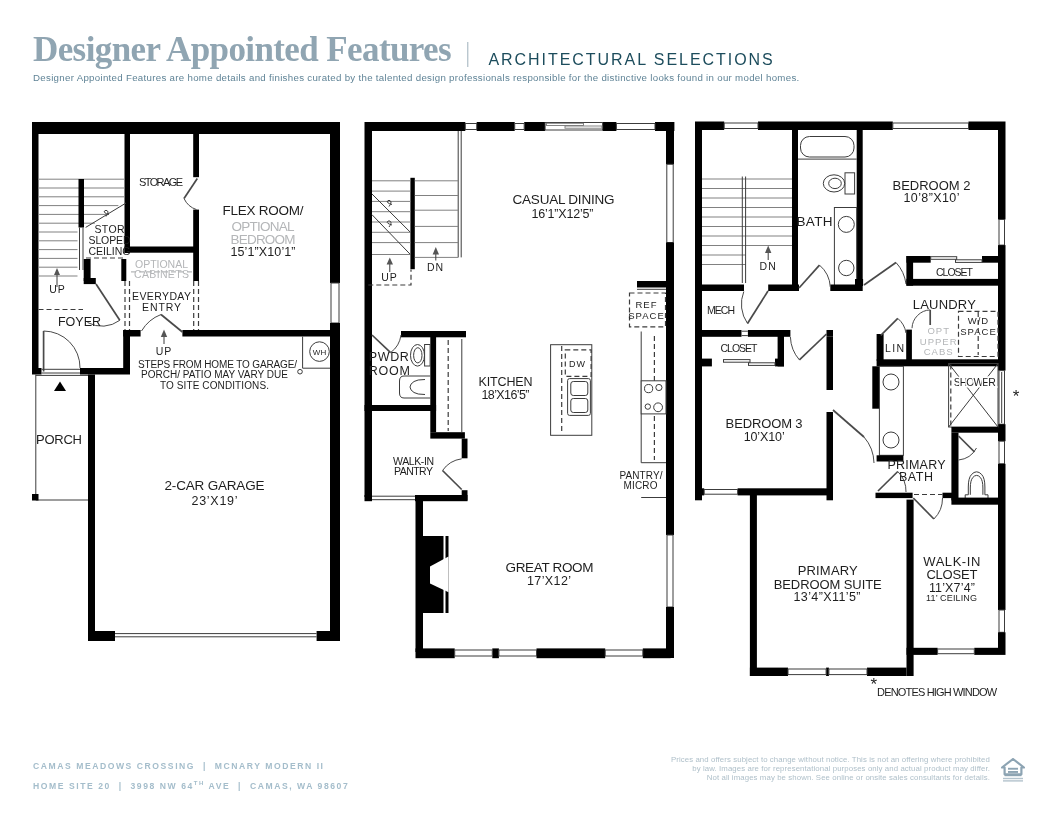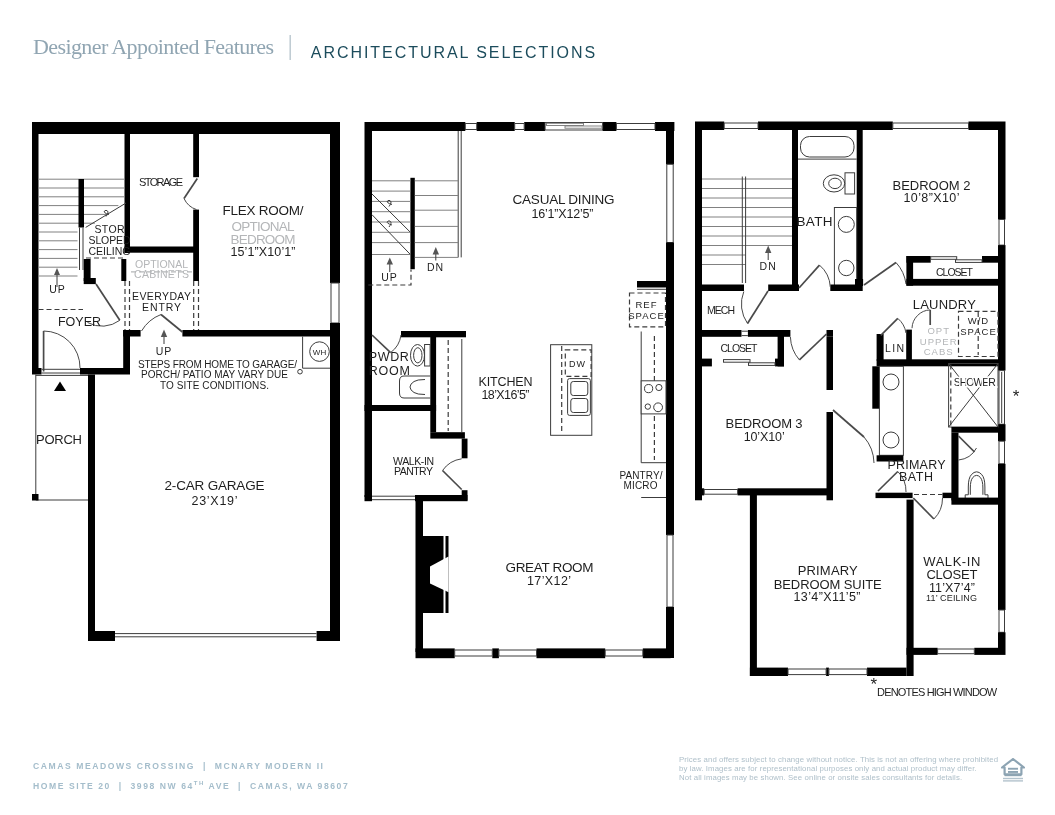--- a/index.html
+++ b/index.html
@@ -1,30 +1,31 @@
 <!DOCTYPE html>
 <html><head>
 <meta charset="utf-8">
 <style>
   html,body{margin:0;padding:0;background:#fff;}
   body{width:1055px;height:815px;position:relative;overflow:hidden;font-family:"Liberation Sans",sans-serif;}
   .hdr{position:absolute;left:33px;top:30px;width:1000px;}
-  .hdr .t1{font-family:"Liberation Serif",serif;font-weight:400;font-size:22px;color:#90a5b2;letter-spacing:-0.6px;}
+  .hdr .t1{font-family:"Liberation Serif",serif;font-weight:700;font-size:35px;color:#90a5b2;letter-spacing:-0.6px;}
   .hdr .bar{color:#b9c6ce;font-weight:400;font-size:27px;font-family:"Liberation Serif",serif;padding:0 18px 0 14px;}
   .hdr .t2{font-size:16px;color:#1c4c5c;font-weight:400;letter-spacing:1.95px;vertical-align:-4px;display:inline-block;}
   .hdr .sub{margin-top:2px;font-size:9.7px;color:#5f8396;letter-spacing:0.3px;}
   .ftl{position:absolute;left:33px;top:758px;color:#a4bdcb;font-size:8.6px;font-weight:700;letter-spacing:1.55px;line-height:17px;}
   .ftl sup{font-size:6px;}
-  .ftr{position:absolute;right:46px;top:755px;width:330px;color:#aebfc9;font-size:7.8px;line-height:9px;letter-spacing:0.1px;}
+  .ftr{position:absolute;right:65px;top:755px;width:330px;text-align:right;color:#aebfc9;font-size:7.8px;line-height:9px;letter-spacing:0.1px;}
 </style>
 </head>
 <body>
 
 <div class="hdr">
   <div><span class="t1">Designer Appointed Features</span><span class="bar">|</span><span class="t2">ARCHITECTURAL SELECTIONS</span></div>
+  <div class="sub">Designer Appointed Features are home details and finishes curated by the talented design professionals responsible for the distinctive looks found in our model homes.</div>
 </div>
 
 <div class="ftl">CAMAS MEADOWS CROSSING&nbsp;&nbsp;|&nbsp;&nbsp;MCNARY MODERN II<br>HOME SITE 20&nbsp;&nbsp;|&nbsp;&nbsp;3998 NW 64<sup>TH</sup> AVE&nbsp;&nbsp;|&nbsp;&nbsp;CAMAS, WA 98607</div>
 
 <div class="ftr">Prices and offers subject to change without notice. This is not an offering where prohibited<br>by law. Images are for representational purposes only and actual product may differ.<br>Not all images may be shown. See online or onsite sales consultants for details.</div>
 
 <svg style="position:absolute;left:1001px;top:758px" width="24" height="26" viewBox="0 0 24 26">
   <path d="M12 1 L23 9.5 L20.4 9.5 L20.4 16.3 L3.6 16.3 L3.6 9.5 L1 9.5 Z" fill="none" stroke="#8da4b3" stroke-width="2.2" stroke-linejoin="round"></path>
   <rect x="7" y="9.8" width="10" height="1.9" fill="#8da4b3"></rect>
   <rect x="7" y="13" width="10" height="1.9" fill="#8da4b3"></rect>

